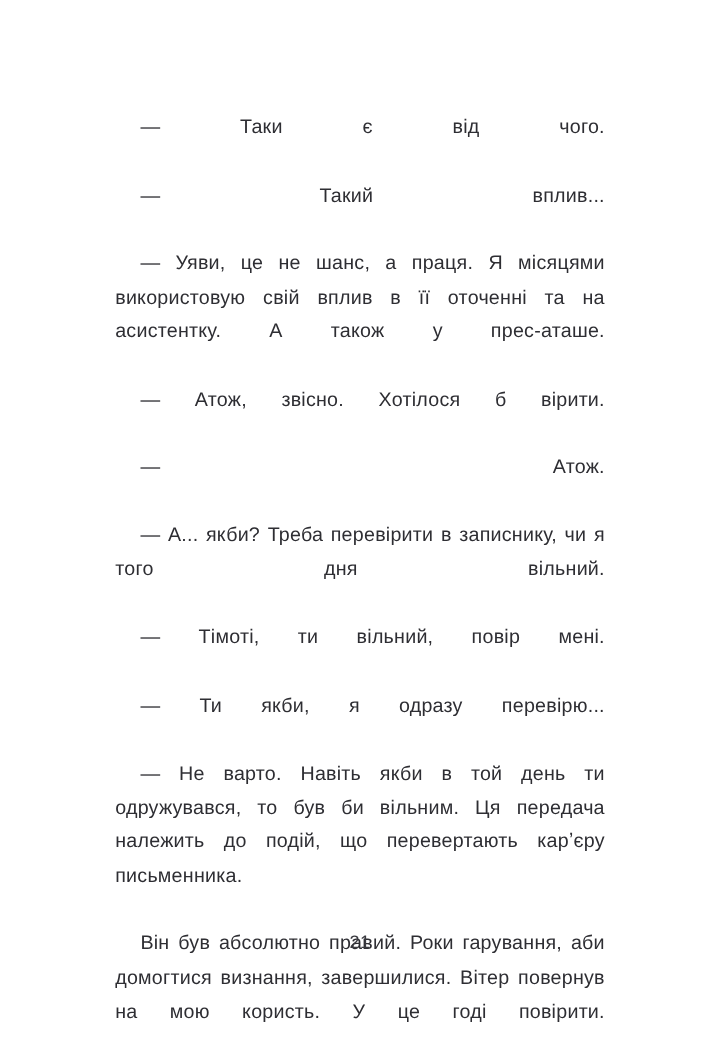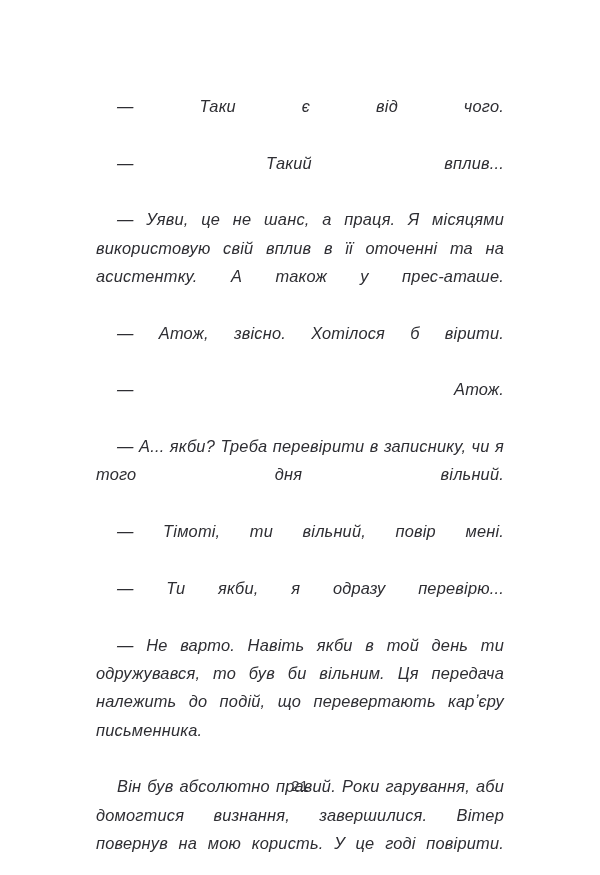--- a/index.html
+++ b/index.html
@@ -33,21 +33,20 @@
   .para {
     margin: 0;
     font-size: 16.4px;
     line-height: 28.35px;
     color: #2e2e33;
     text-align: justify;
     text-justify: inter-word;
     letter-spacing: 0.012em;
     word-spacing: 0.01em;
     hyphens: manual;
-    font-style: italic;
     -webkit-hyphens: manual;
   }
 
   
   .para.indent {
     text-indent: 21px;
   }
 
   
   .para:after {

